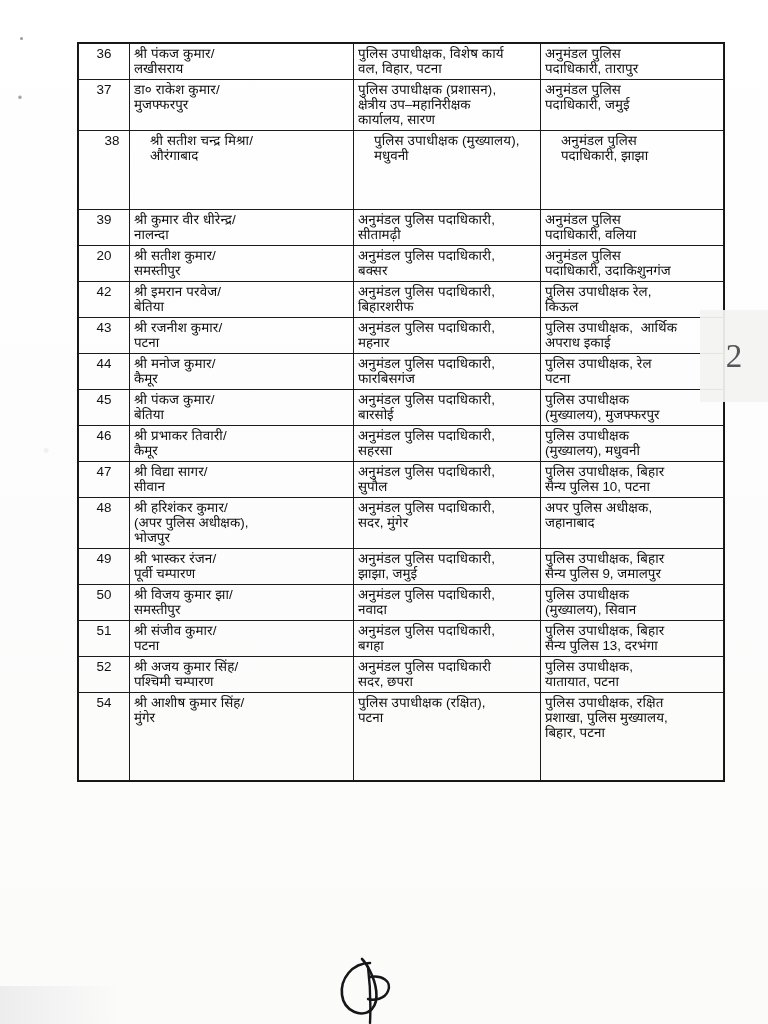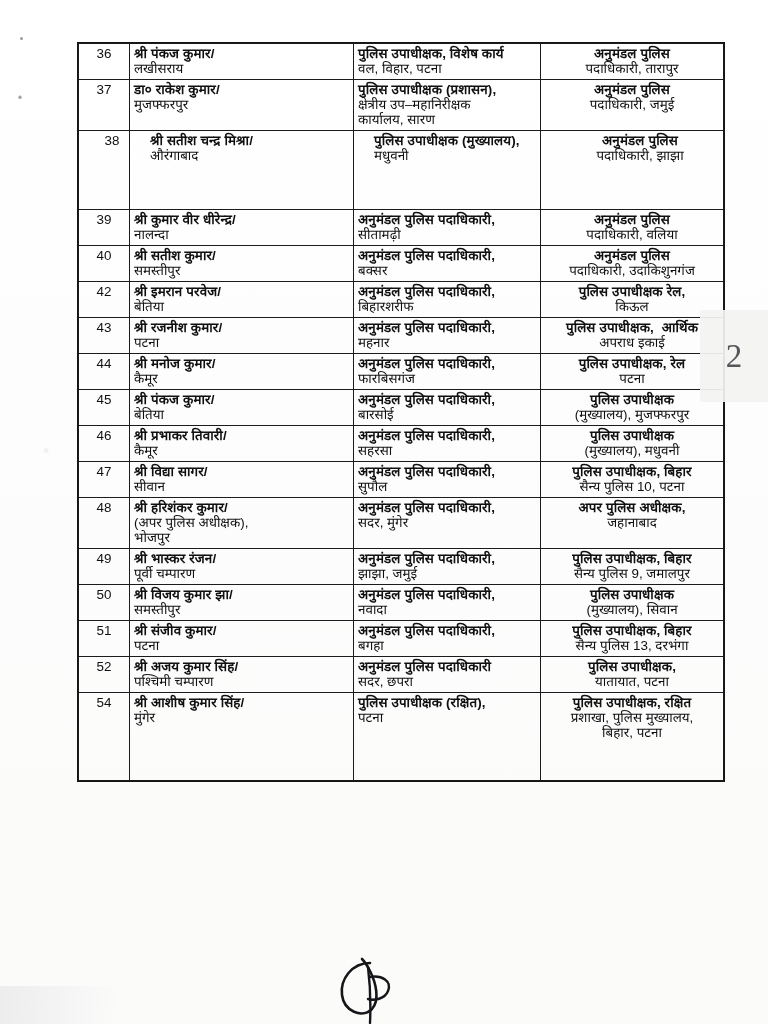--- a/index.html
+++ b/index.html
@@ -47,26 +47,26 @@
     vertical-align: top;
     font-size: 13.4px;
     line-height: 1.12;
     color: #101010;
     font-family: "Liberation Sans", sans-serif;
   }
 
   .col-sl   { width: 42px;  text-align: center; vertical-align: top; padding-top: 3px; font-size: 13px; }
   .col-name { width: 215px; text-align: left; }
   .col-post { width: 178px; text-align: left; }
-  .col-new  { width: 174px; text-align: center; }
+  .col-new  { width: 174px; }
 
   .cell-line { display: block; white-space: pre-wrap; }
 
   
-  .doc-table td .cell-line:first-child { letter-spacing: 0.01em; font-weight: bold; }
+  .doc-table td .cell-line:first-child { letter-spacing: 0.01em; }
 
   
   tr.tall-row td { }
   tr.xtall-row td { padding-bottom: 46px; padding-left: 20px; }
   tr.last-row td { padding-bottom: 40px; }
 
   
   .doc-table { box-shadow: 0 0 0 1px #141414; }
 
   
@@ -181,21 +181,21 @@
           <td class="col-post">
             <span class="cell-line">अनुमंडल पुलिस पदाधिकारी,</span>
             <span class="cell-line">सीतामढ़ी</span>
           </td>
           <td class="col-new">
             <span class="cell-line">अनुमंडल पुलिस</span>
             <span class="cell-line">पदाधिकारी, वलिया</span>
           </td>
         </tr>
         <tr>
-          <td class="col-sl">40</td>
+          <td class="col-sl">20</td>
           <td class="col-name">
             <span class="cell-line">श्री सतीश कुमार/</span>
             <span class="cell-line">समस्तीपुर</span>
           </td>
           <td class="col-post">
             <span class="cell-line">अनुमंडल पुलिस पदाधिकारी,</span>
             <span class="cell-line">बक्सर</span>
           </td>
           <td class="col-new">
             <span class="cell-line">अनुमंडल पुलिस</span>

